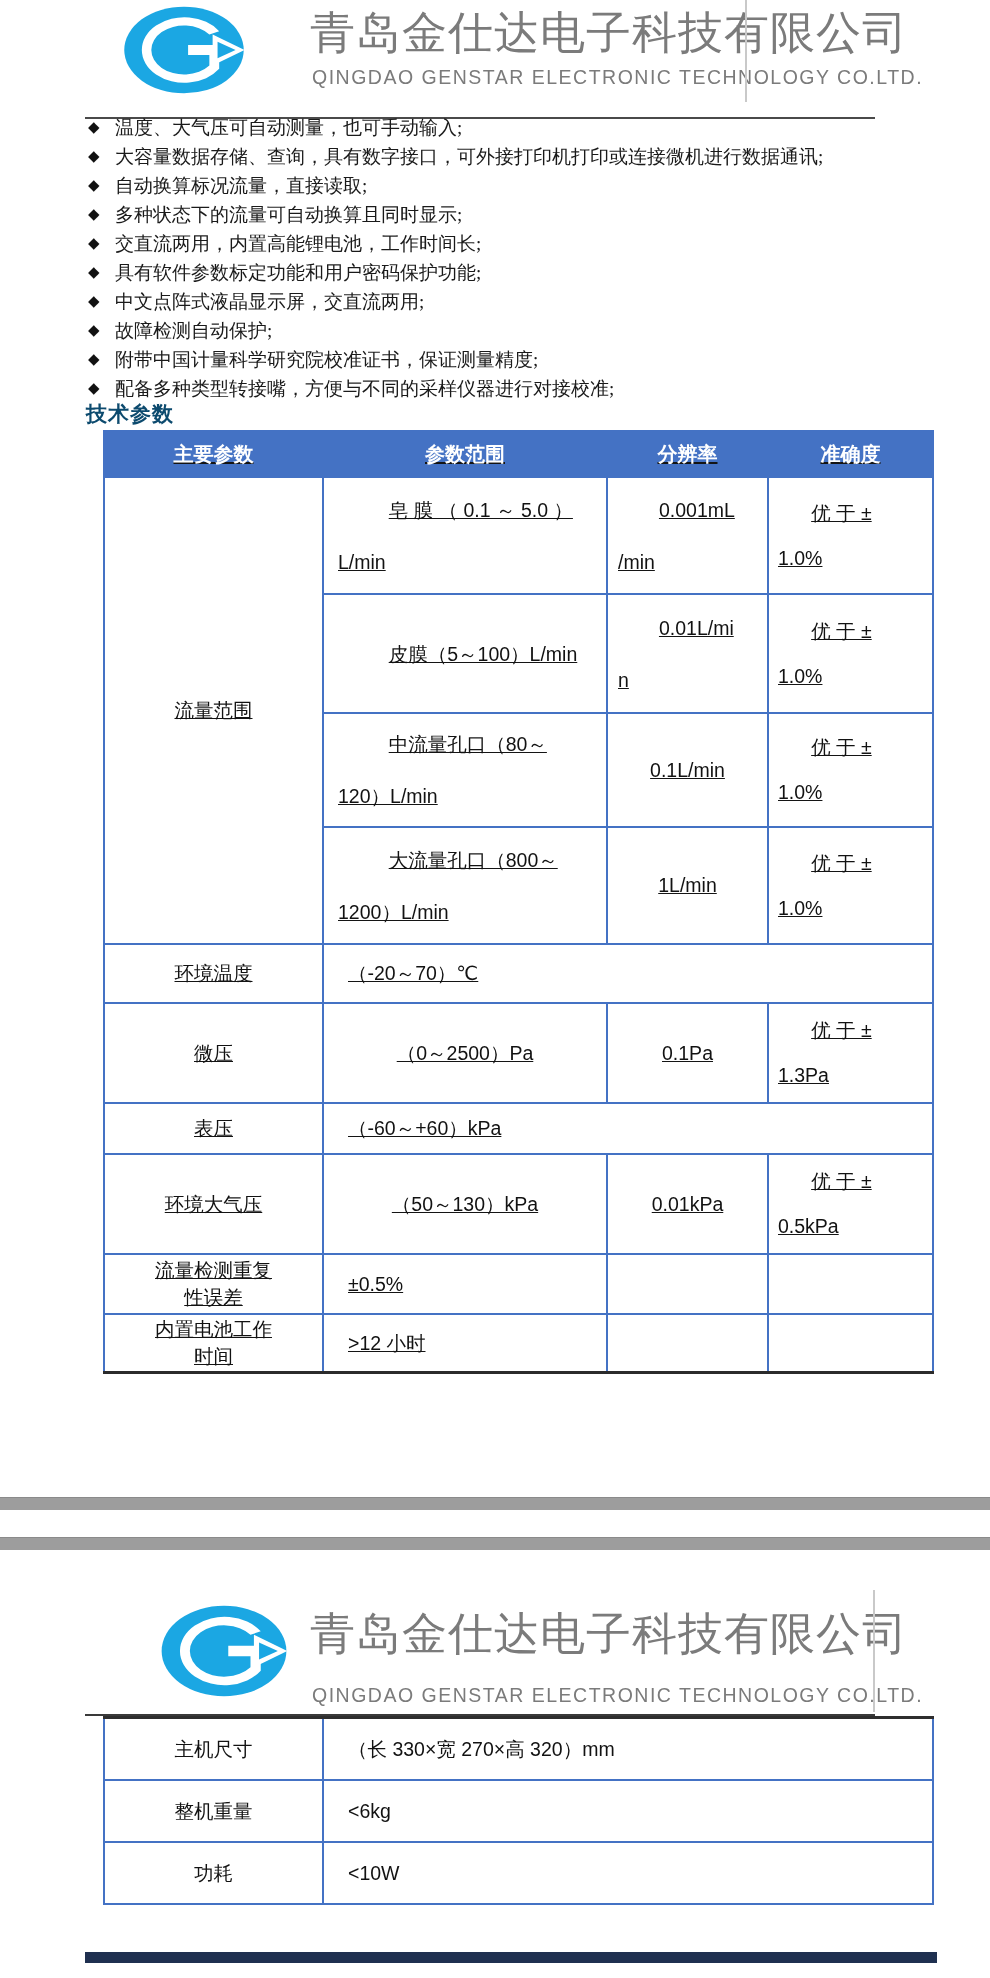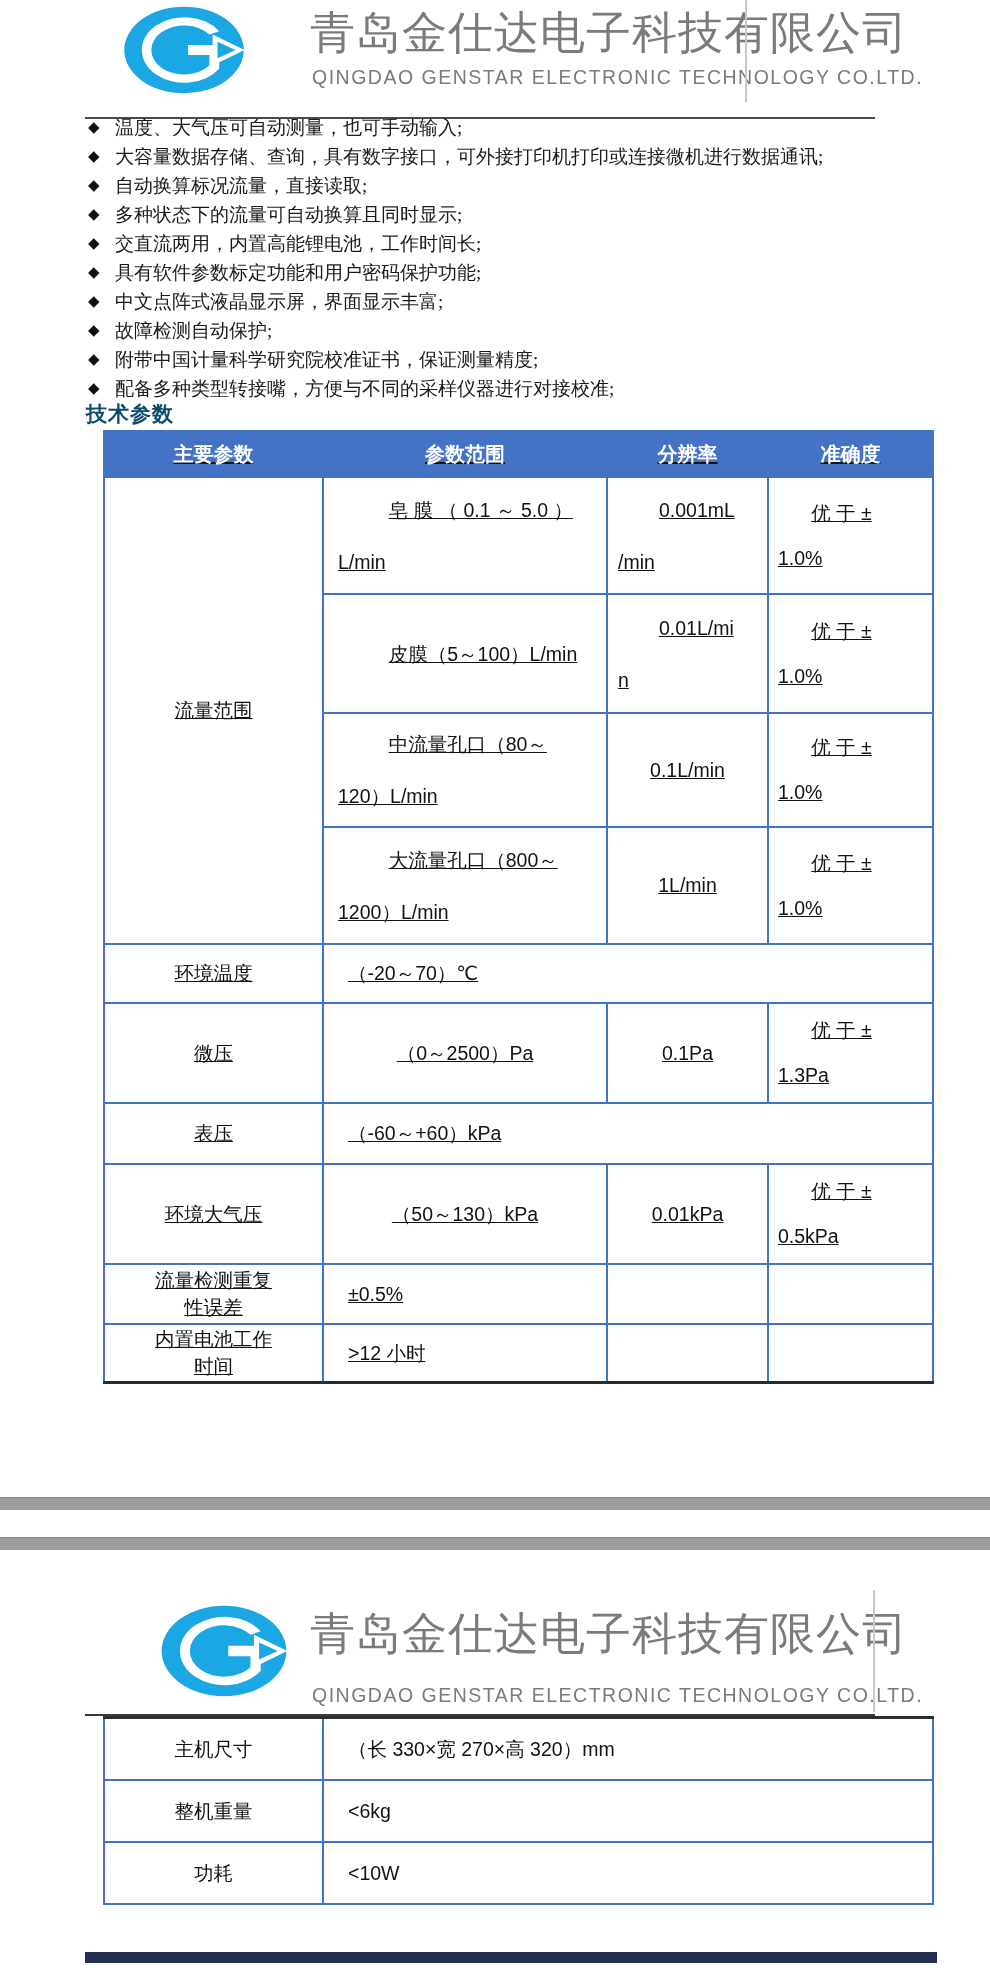--- a/index.html
+++ b/index.html
@@ -78,21 +78,21 @@
     <div class="vline"></div>
   </div>
 
   <ul class="features">
     <li><span class="diamond">◆</span><span>温度、大气压可自动测量，也可手动输入;</span></li>
     <li><span class="diamond">◆</span><span>大容量数据存储、查询，具有数字接口，可外接打印机打印或连接微机进行数据通讯;</span></li>
     <li><span class="diamond">◆</span><span>自动换算标况流量，直接读取;</span></li>
     <li><span class="diamond">◆</span><span>多种状态下的流量可自动换算且同时显示;</span></li>
     <li><span class="diamond">◆</span><span>交直流两用，内置高能锂电池，工作时间长;</span></li>
     <li><span class="diamond">◆</span><span>具有软件参数标定功能和用户密码保护功能;</span></li>
-    <li><span class="diamond">◆</span><span>中文点阵式液晶显示屏，界面显示丰富;</span></li>
+    <li><span class="diamond">◆</span><span>中文点阵式液晶显示屏，交直流两用;</span></li>
     <li><span class="diamond">◆</span><span>故障检测自动保护;</span></li>
     <li><span class="diamond">◆</span><span>附带中国计量科学研究院校准证书，保证测量精度;</span></li>
     <li><span class="diamond">◆</span><span>配备多种类型转接嘴，方便与不同的采样仪器进行对接校准;</span></li>
   </ul>
 
   <div class="section-title">技术参数</div>
 
   <table class="spec">
     <colgroup>
         <col style="width:219px">
@@ -141,21 +141,21 @@
       <td class="c">环境温度</td>
       <td colspan="3" class="leftpad">（-20～70）℃</td>
     </tr>
     <tr style="height:90px">
       <td class="c">微压</td>
       <td class="c">（0～2500）Pa</td>
       <td class="c">0.1Pa</td>
       <td class="wrapa">优 于 ±
 1.3Pa</td>
     </tr>
-    <tr style="height:61px">
+    <tr style="height:51px">
       <td class="c">表压</td>
       <td colspan="3" class="leftpad">（-60～+60）kPa</td>
     </tr>
     <tr style="height:99px">
       <td class="c">环境大气压</td>
       <td class="c">（50～130）kPa</td>
       <td class="c">0.01kPa</td>
       <td class="wrapa">优 于 ±
 0.5kPa</td>
     </tr>

